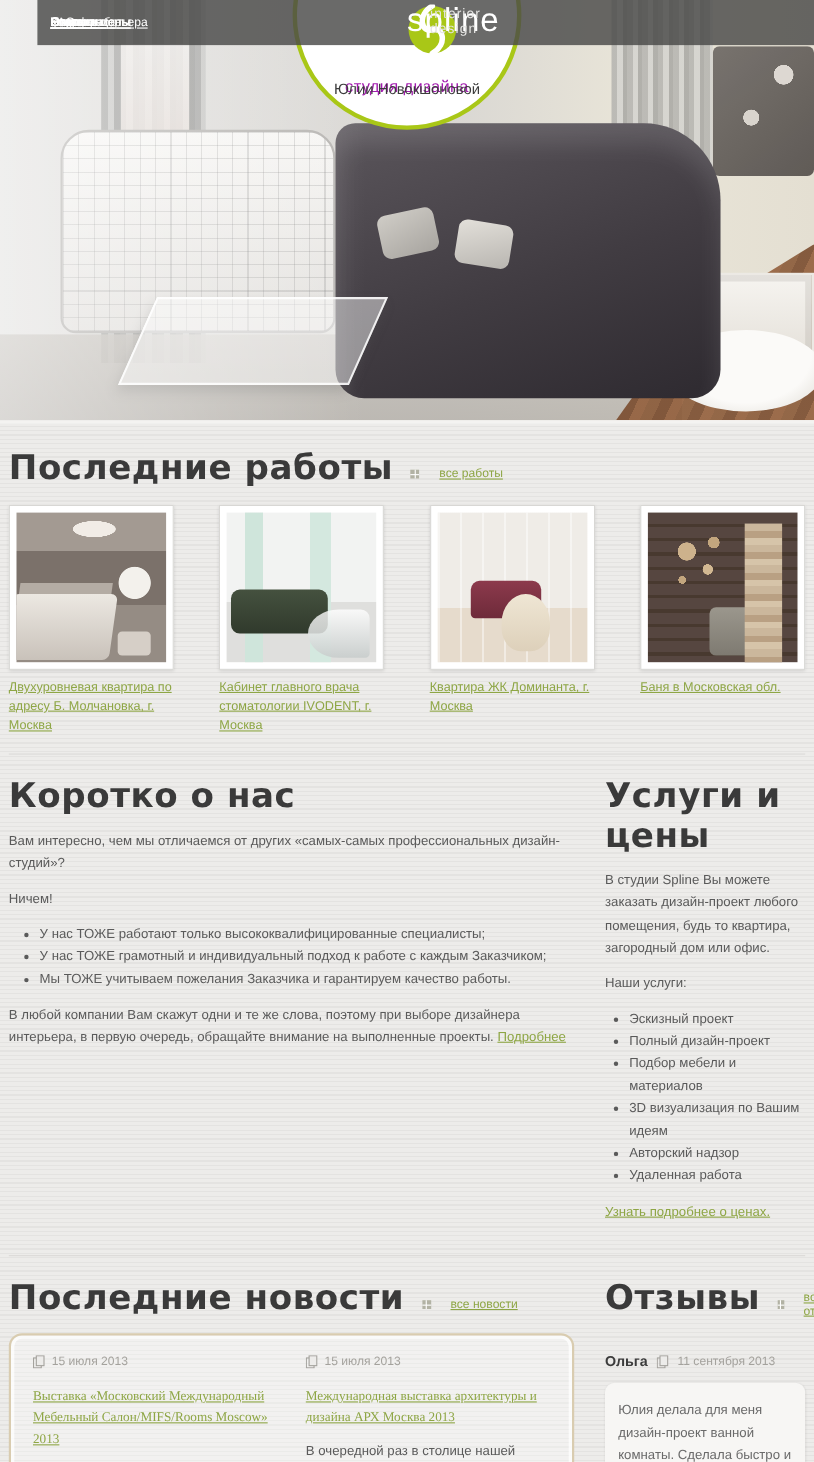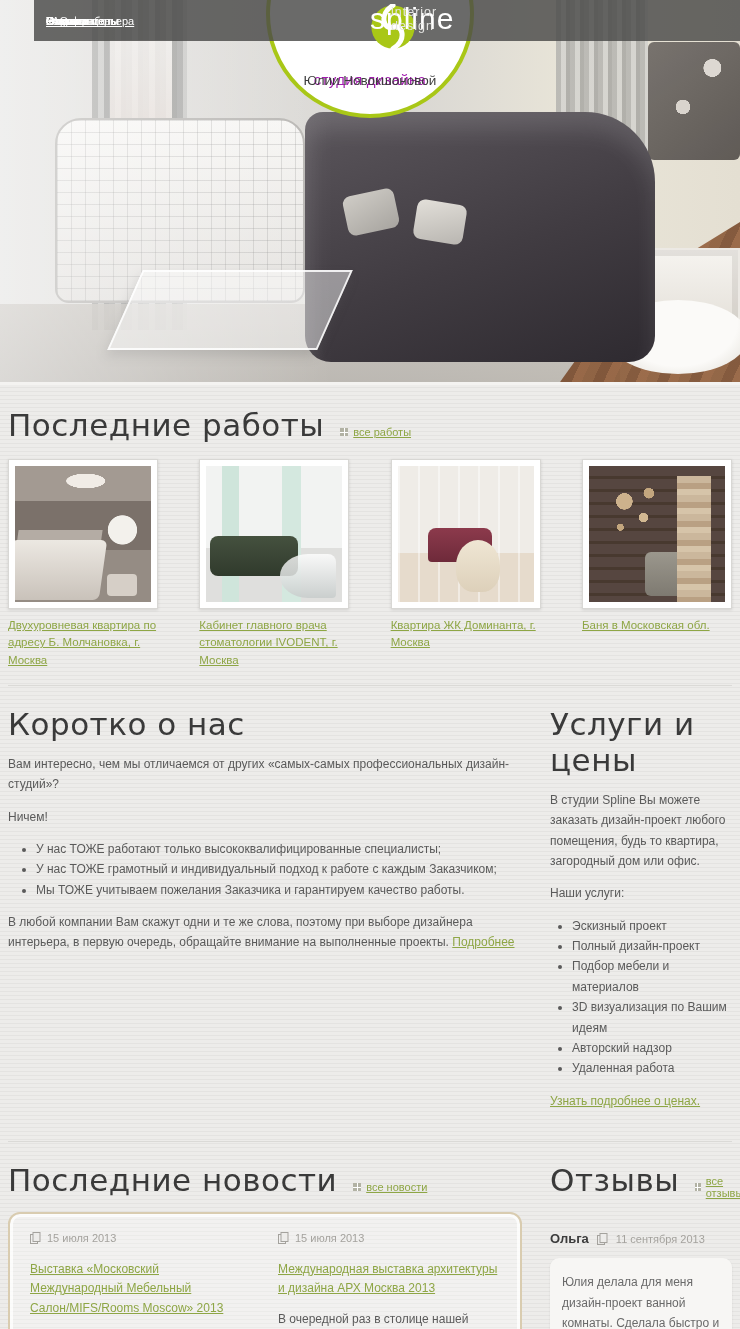--- a/index.html
+++ b/index.html
@@ -61,22 +61,22 @@
   .nav-group a { color:#fff; font-size:11px; white-space:nowrap; }
   .nav-spacer { width:150px; }
   .logo-block { position:absolute; z-index:20; left:50%; top:4px; transform:translateX(-52%);
     display:flex; align-items:center; gap:7px; }
   .logo-text .l-name { font-size:30px; color:#fff; letter-spacing:1px; font-weight:300; line-height:1; }
   .logo-text .l-sub { font-size:12.5px; color:#e4e4e2; letter-spacing:1px; margin-top:1px;margin-left:21px;}
 
   
   .content { padding:0 8px; }
   .sec-head { display:flex; align-items:baseline; gap:16px; }
-  h1.sec-title { font-weight:400; font-size:31px; color:#3a3a3a; letter-spacing:.5px; font-family:"DejaVu Sans","Liberation Sans",sans-serif;}
-  .all-link { font-size:11px; display:inline-flex; align-items:center; gap:5px;}
+  h1.sec-title { font-weight:700; font-size:31px; color:#3a3a3a; letter-spacing:.5px; font-family:"DejaVu Sans","Liberation Sans",sans-serif;}
+  .all-link { font-size:11px; display:inline-flex; align-items:center; gap:18px;}
   .mini-grid { display:inline-block; width:8px; height:8px; background:
       linear-gradient(#fff,#fff) 50% 0/1px 100% no-repeat,
       linear-gradient(#fff,#fff) 0 50%/100% 1px no-repeat, #b2b2a4; }
 
   .works { padding:22px 0 16px; }
   .cards { display:flex; justify-content:space-between; margin-top:16px; }
   .card { width:150px; }
   .frame { width:150px; height:150px; background:#fff; border:1px solid #d8d7d4; padding:6px;
     box-shadow:0 1px 3px rgba(0,0,0,.12); }
   .thumb { width:100%; height:100%; position:relative; overflow:hidden; }
@@ -126,21 +126,21 @@
   ul.dots li { line-height:1.7; }
   .services-list { margin:12px 0 12px 22px; }
   .services-list li { line-height:1.7; }
 
   
   .news-panel { margin-top:14px; border:2px solid #d9ccb0; border-radius:12px;
     background:rgba(255,255,255,.28); box-shadow:inset 0 0 0 3px rgba(255,255,255,.75);
     padding:18px 20px 22px; display:flex; gap:26px; }
   .news-item { width:50%; }
   .news-date { display:flex; align-items:center; gap:6px; color:#a4a29d; font-size:11px; }
-  .news-title { display:block; margin:16px 0 10px; font-size:12px; line-height:1.6; color:#8ea645; }
+  .news-title { display:block; margin:16px 0 10px; font-size:12px; line-height:1.6; color:#8ea645;font-family:Liberation Serif, serif; }
   .news-item p { line-height:1.7; margin:0 0 14px; }
 
   
   .review-head { display:flex; align-items:center; gap:8px; margin-top:32px; }
   .review-author { font-size:13px; font-weight:bold; color:#3c3c3c; }
   .review-bubble { margin-top:12px; background:#f7f6f4; border-radius:9px; padding:14px 12px;
     box-shadow:0 1px 2px rgba(0,0,0,.1); line-height:1.7; color:#6a6a6a; }
   .date-icon { flex:none; }
 </style>
 </head>

